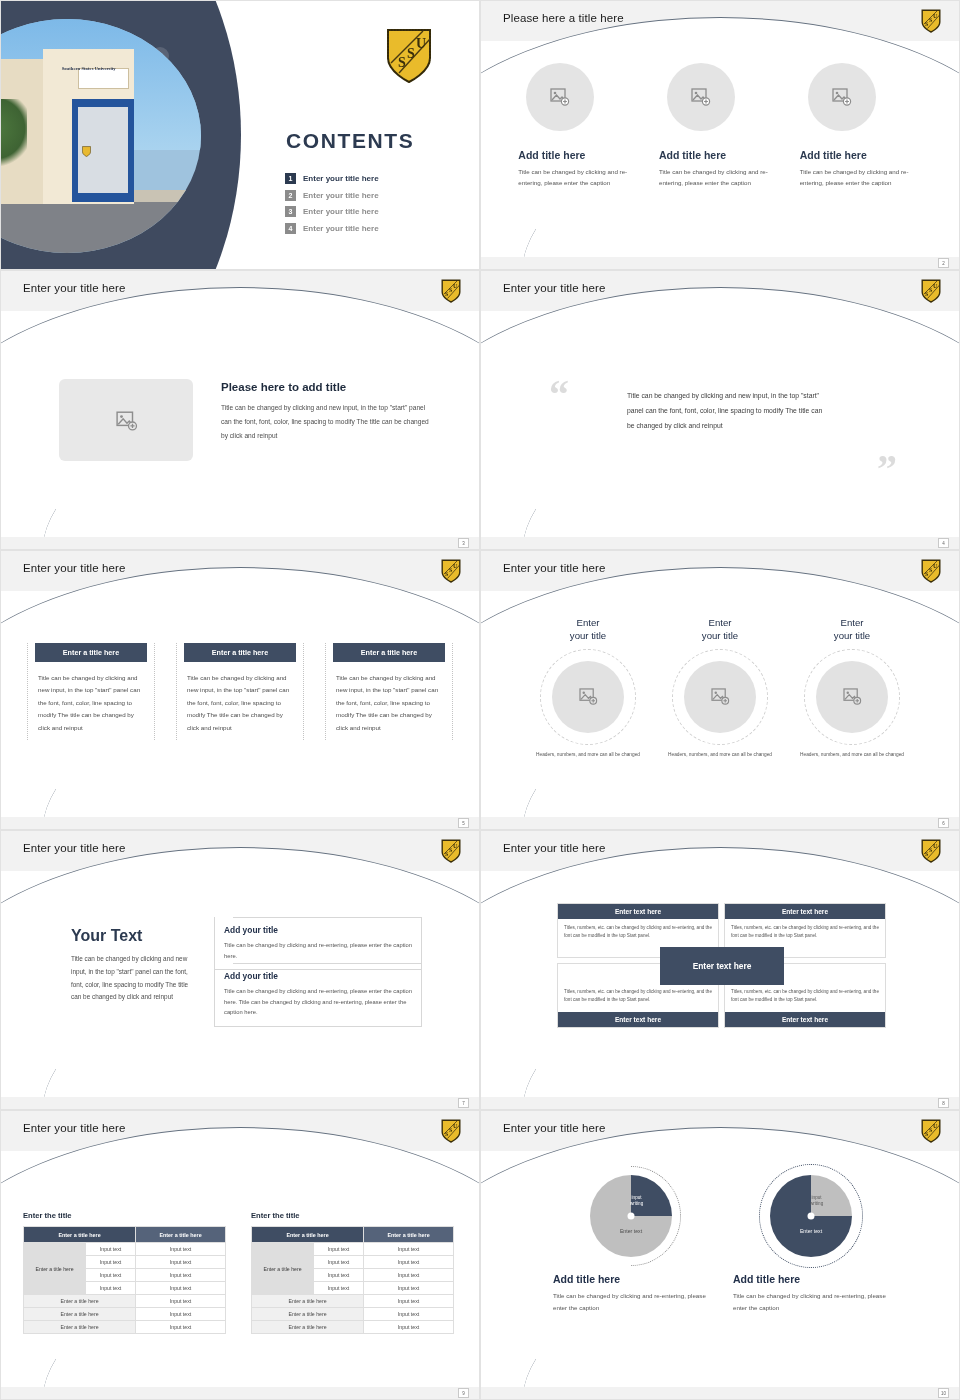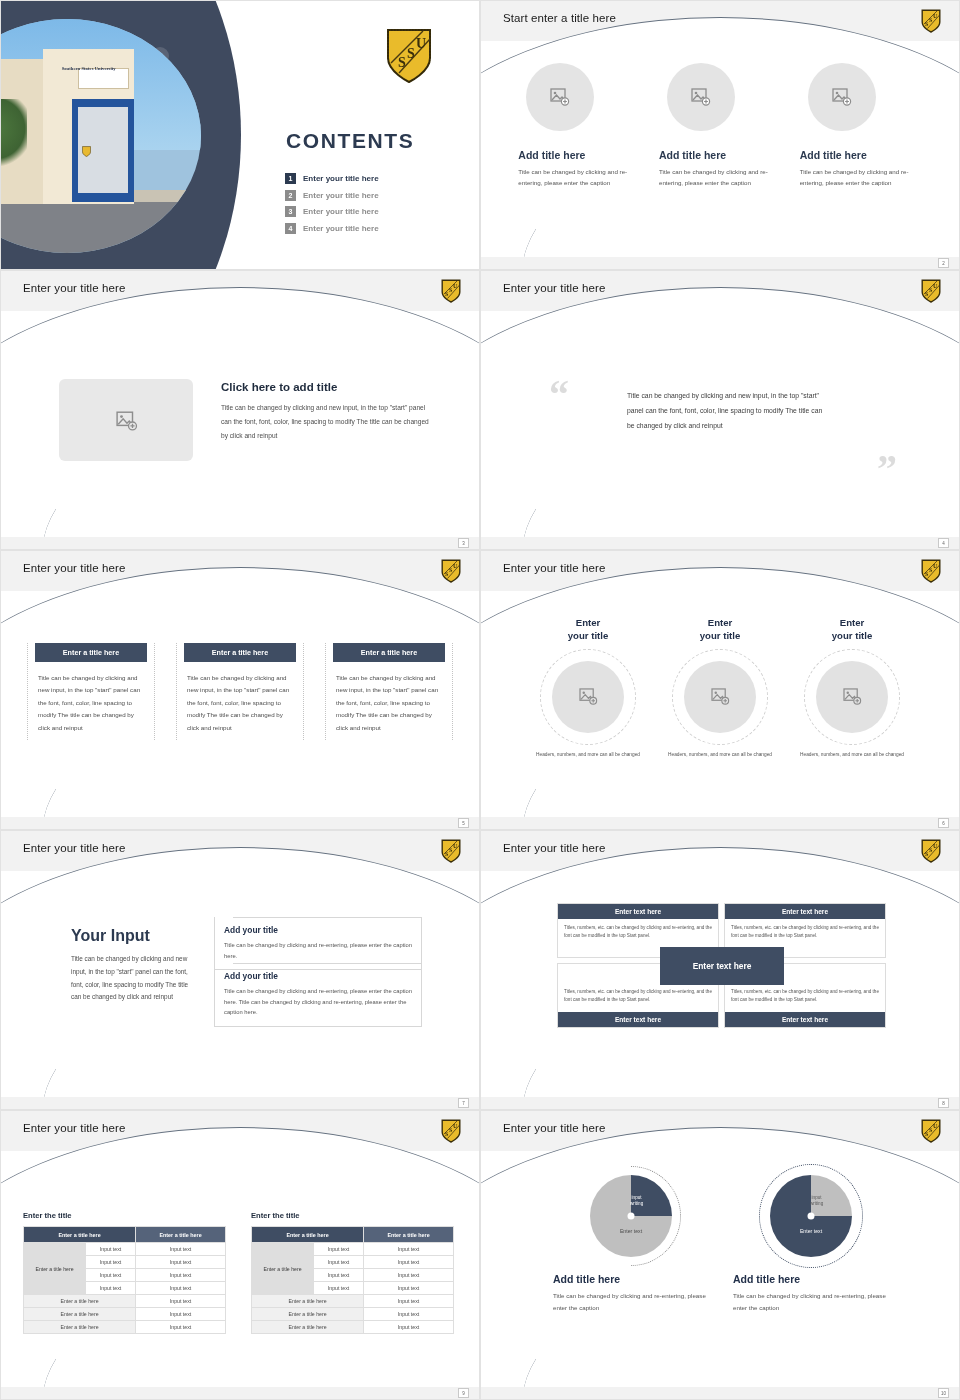--- a/index.html
+++ b/index.html
@@ -147,21 +147,21 @@
   .col3 { width:128px; border-left:1px dotted #c3c3c3; border-right:1px dotted #c3c3c3; padding:0 4px 6px; }
   .col3-hd {
     background:#3f4d63; color:#fff; font-size:7.2px; font-weight:bold;
     text-align:center; padding:5px 0; margin:0 3px 10px;
   }
   .col3 p { font-size:6.2px; line-height:2.0; color:#4d4d4d; padding:0 6px; }
 
   
   .circ3 { position:absolute; left:0; right:0; top:66px; display:flex; justify-content:center; gap:22px; }
   .circ-item { width:110px; text-align:center; position:relative; }
-  .circ-ttl { font-size:9.6px; font-weight:bold; color:#22304a; line-height:1.35; margin-bottom:6px; }
+  .circ-ttl { font-size:9.6px; font-weight:normal; color:#22304a; line-height:1.35; margin-bottom:6px; }
   .circ-ring {
     width:96px; height:96px; border-radius:50%; border:1px dashed #d0d0d0;
     margin:0 auto; display:flex; align-items:center; justify-content:center;
   }
   .circ-in { width:72px; height:72px; border-radius:50%; background:#e2e2e2;
              display:flex; align-items:center; justify-content:center; }
   .circ-cap { font-size:4.8px; line-height:1.7; color:#555; margin-top:6px; }
 
   
   .s7-ttl { position:absolute; left:70px; top:96px; font-size:16px; font-weight:bold; color:#2c3a50; }
@@ -286,21 +286,21 @@
       </div>
     </div>
   </div>
 
   <div class="slide">
     <div class="canvas">
       <div class="hdr-band"></div>
       <div class="hdr-wrap">
           <div class="wcurve"></div>
         </div>
-      <div class="hdr-title">Start enter a title here</div>
+      <div class="hdr-title">Please here a title here</div>
       <div class="shield">
         <svg viewBox="0 0 20 24" width="100%" height="100%">
           <path d="M1.2 1.2 H18.8 V13 C18.8 19 10 23 10 23 C10 23 1.2 19 1.2 13 Z" fill="#e9bb2b" stroke="#3a2f0b" stroke-width="1.4"></path>
           <path d="M16 2 L3 15" stroke="#4a3a10" stroke-width=".8"></path>
             <path d="M18.6 6 L6.5 19.5" stroke="#4a3a10" stroke-width=".8"></path>
           <text x="4" y="17" font-family="Liberation Serif, serif" font-size="6" font-weight="bold" fill="#3a2f0b">S</text>
           <text x="8" y="13" font-family="Liberation Serif, serif" font-size="6" font-weight="bold" fill="#3a2f0b">S</text>
           <text x="12" y="9" font-family="Liberation Serif, serif" font-size="6" font-weight="bold" fill="#3a2f0b">U</text>
         </svg>
       </div>
@@ -383,21 +383,21 @@
         <span class="picicon">
           <svg viewBox="0 0 20 18" width="22" height="20">
               <rect x="1" y="1" width="14" height="12" fill="none" stroke="#8d8d8d" stroke-width="1.3"></rect>
               <circle cx="5" cy="5" r="1.3" fill="#8d8d8d"></circle>
               <path d="M2 12 L6.5 7 L10 11 L12 9 L14 11.5" fill="none" stroke="#8d8d8d" stroke-width="1.3"></path>
               <circle cx="15" cy="13.5" r="3.6" fill="#e8e8e8" stroke="#8d8d8d" stroke-width="1.2"></circle>
               <path d="M15 11.6 V15.4 M13.1 13.5 H16.9" stroke="#8d8d8d" stroke-width="1.2"></path>
             </svg>
         </span>
       </div>
-      <div class="s3-title">Click here to add title</div>
+      <div class="s3-title">Please here to add title</div>
       <div class="s3-body">Title can be changed by clicking and new input, in the top "start" panel can the font, font, color, line spacing to modify The title can be changed by click and reinput</div>
 
       <div class="foot-wrap">
           <div class="wcurve"></div>
         </div>
       <div class="foot-band"></div>
       <div class="slide-num">3</div>
     </div>
   </div>
 
@@ -560,21 +560,21 @@
         <svg viewBox="0 0 20 24" width="100%" height="100%">
             <path d="M1.2 1.2 H18.8 V13 C18.8 19 10 23 10 23 C10 23 1.2 19 1.2 13 Z" fill="#e9bb2b" stroke="#3a2f0b" stroke-width="1.4"></path>
             <path d="M16 2 L3 15" stroke="#4a3a10" stroke-width=".8"></path>
             <path d="M18.6 6 L6.5 19.5" stroke="#4a3a10" stroke-width=".8"></path>
             <text x="4" y="17" font-family="Liberation Serif, serif" font-size="6" font-weight="bold" fill="#3a2f0b">S</text>
             <text x="8" y="13" font-family="Liberation Serif, serif" font-size="6" font-weight="bold" fill="#3a2f0b">S</text>
             <text x="12" y="9" font-family="Liberation Serif, serif" font-size="6" font-weight="bold" fill="#3a2f0b">U</text>
           </svg>
       </div>
 
-      <div class="s7-ttl">Your Input</div>
+      <div class="s7-ttl">Your Text</div>
       <div class="s7-body">Title can be changed by clicking and new input, in the top "start" panel can the font, font, color, line spacing to modify The title can be changed by click and reinput</div>
 
       <div class="s7-box b1">
         <span class="s7-notch"></span>
         <h5>Add your title</h5>
         <p>Title can be changed by clicking and re-entering, please enter the caption here.</p>
       </div>
       <div class="s7-box b2">
         <span class="s7-notch"></span>
         <h5>Add your title</h5>

